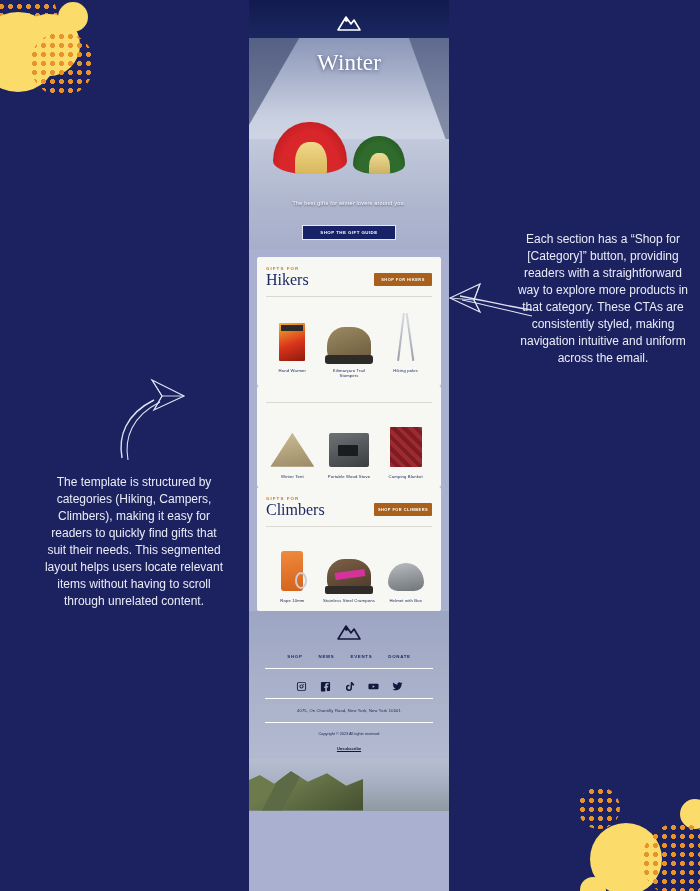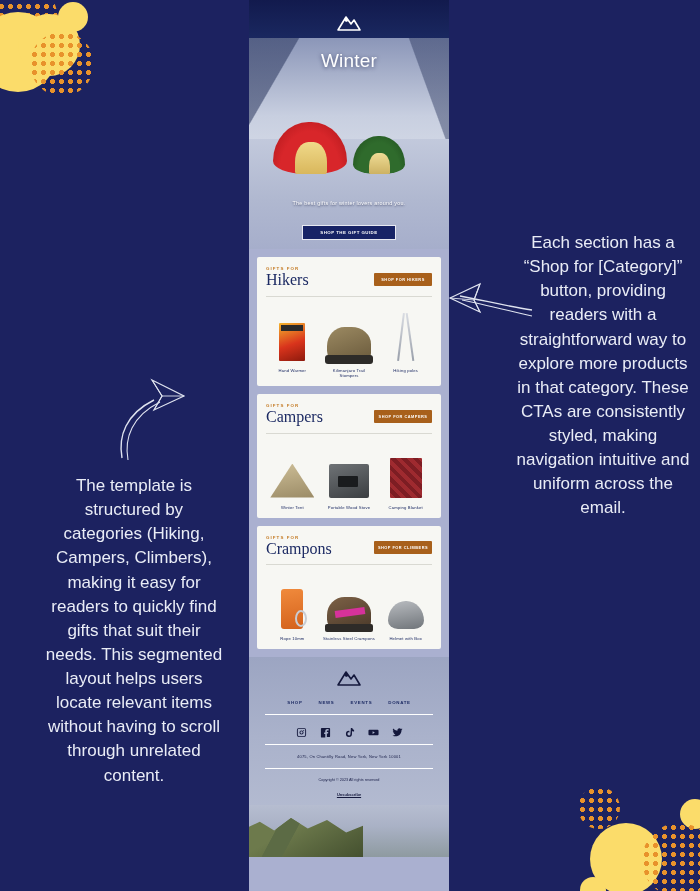--- a/index.html
+++ b/index.html
@@ -35,21 +35,21 @@
   #deco-br-dots-top   { right: 80px;  bottom: 62px; width: 42px; height: 42px; }
   #deco-br-circle-lg  { right: 38px;  bottom: -4px; width: 72px; height: 72px; background: #fbdc6a; }
   #deco-br-circle-sm  { right: -10px; bottom: 62px; width: 30px; height: 30px; background: #fbdc6a; }
   #deco-br-dots-right { right: -16px; bottom: -6px; width: 74px; height: 74px; }
   #deco-br-circle-xs  { right: 94px;  bottom: -12px; width: 26px; height: 26px; background: #fbdc6a; }
 
   
   .annotation {
     position: absolute;
     color: #e9ecf6;
-    font-size: 17px;
+    font-size: 12px;
     line-height: 1.42;
     text-align: center;
   }
   #annotation-left  { left: 44px;  top: 474px; width: 180px; }
   #annotation-right { right: 6px;  top: 231px; width: 182px; }
 
   .arrow { position: absolute; pointer-events: none; }
   #arrow-left  { left: 112px; top: 370px; }
   #arrow-right { left: 446px; top: 276px; }
 
@@ -80,23 +80,23 @@
   }
   #hero-snow {
     position: absolute; left:0; right:0; bottom:0; height: 110px;
     background: linear-gradient(180deg, #c2c9dc 0%, #b0b8d0 55%, #a6aecb 100%);
   }
   #hero-inner { position: relative; z-index: 3; text-align: center; padding-top: 14px; }
 
   .logo-mark { display:inline-block; width: 26px; height: 18px; }
 
   #hero-title {
-    font-family: Liberation Sans, sans-serif;
+    font-family: Liberation Serif, serif;
     color: #ffffff;
-    font-size: 19px;
+    font-size: 23px;
     line-height: 1.12;
     margin-top: 14px;
     text-shadow: 0 1px 4px rgba(20,28,70,.65);
     letter-spacing: .2px;
   }
 
   #tents {
     position: absolute; z-index: 3; left: 0; right: 0; top: 112px; height: 62px;
   }
   .tent { position: absolute; bottom: 0; }
@@ -132,21 +132,21 @@
     color: #fff; font-size: 4.4px; letter-spacing: .45px; font-weight: bold;
     display: flex; align-items: center; justify-content: center;
   }
 
   
   #sections { padding: 8px 8px 0; }
   .card {
     background: #f7f7f3;
     border-radius: 2px;
     padding: 9px 9px 8px;
-    margin-bottom: 8px;
+    margin-bottom: 0;
   }
   .card-head { display: flex; align-items: flex-end; justify-content: space-between; }
   .eyebrow { color: #c47a23; font-size: 4.4px; font-weight: bold; letter-spacing: 1.1px; }
   .cat-title {
     font-family: "Liberation Serif", serif;
     color: #1c2a63; font-size: 16px; line-height: 1.05; margin-top: 1px;
   }
   .shop-btn {
     background: #a8601b; color: #fff; font-size: 3.9px; font-weight: bold;
     letter-spacing: .5px; padding: 4px 0; width: 58px; text-align: center;
@@ -298,27 +298,20 @@
                 <i></i>
                 <i></i>
               </div>
             </div>
           <div class="product-name">Hiking poles</div>
         </div>
       </div>
     </div>
 
     <div class="card">
-      <div class="card-head">
-        <div>
-          <div class="eyebrow">GIFTS FOR</div>
-          <div class="cat-title">Campers</div>
-        </div>
-        <div class="shop-btn">SHOP FOR CAMPERS</div>
-      </div>
       <div class="divider"></div>
       <div class="products">
         <div class="product">
           <div class="product-img">
               <div class="art art-tent"></div>
             </div>
           <div class="product-name">Winter Tent</div>
         </div>
         <div class="product">
           <div class="product-img">
@@ -332,21 +325,21 @@
             </div>
           <div class="product-name">Camping Blanket</div>
         </div>
       </div>
     </div>
 
     <div class="card">
       <div class="card-head">
         <div>
           <div class="eyebrow">GIFTS FOR</div>
-          <div class="cat-title">Crampons</div>
+          <div class="cat-title">Climbers</div>
         </div>
         <div class="shop-btn">SHOP FOR CLIMBERS</div>
       </div>
       <div class="divider"></div>
       <div class="products">
         <div class="product">
           <div class="product-img">
               <div class="art art-rope"></div>
             </div>
           <div class="product-name">Rope 10mm</div>

